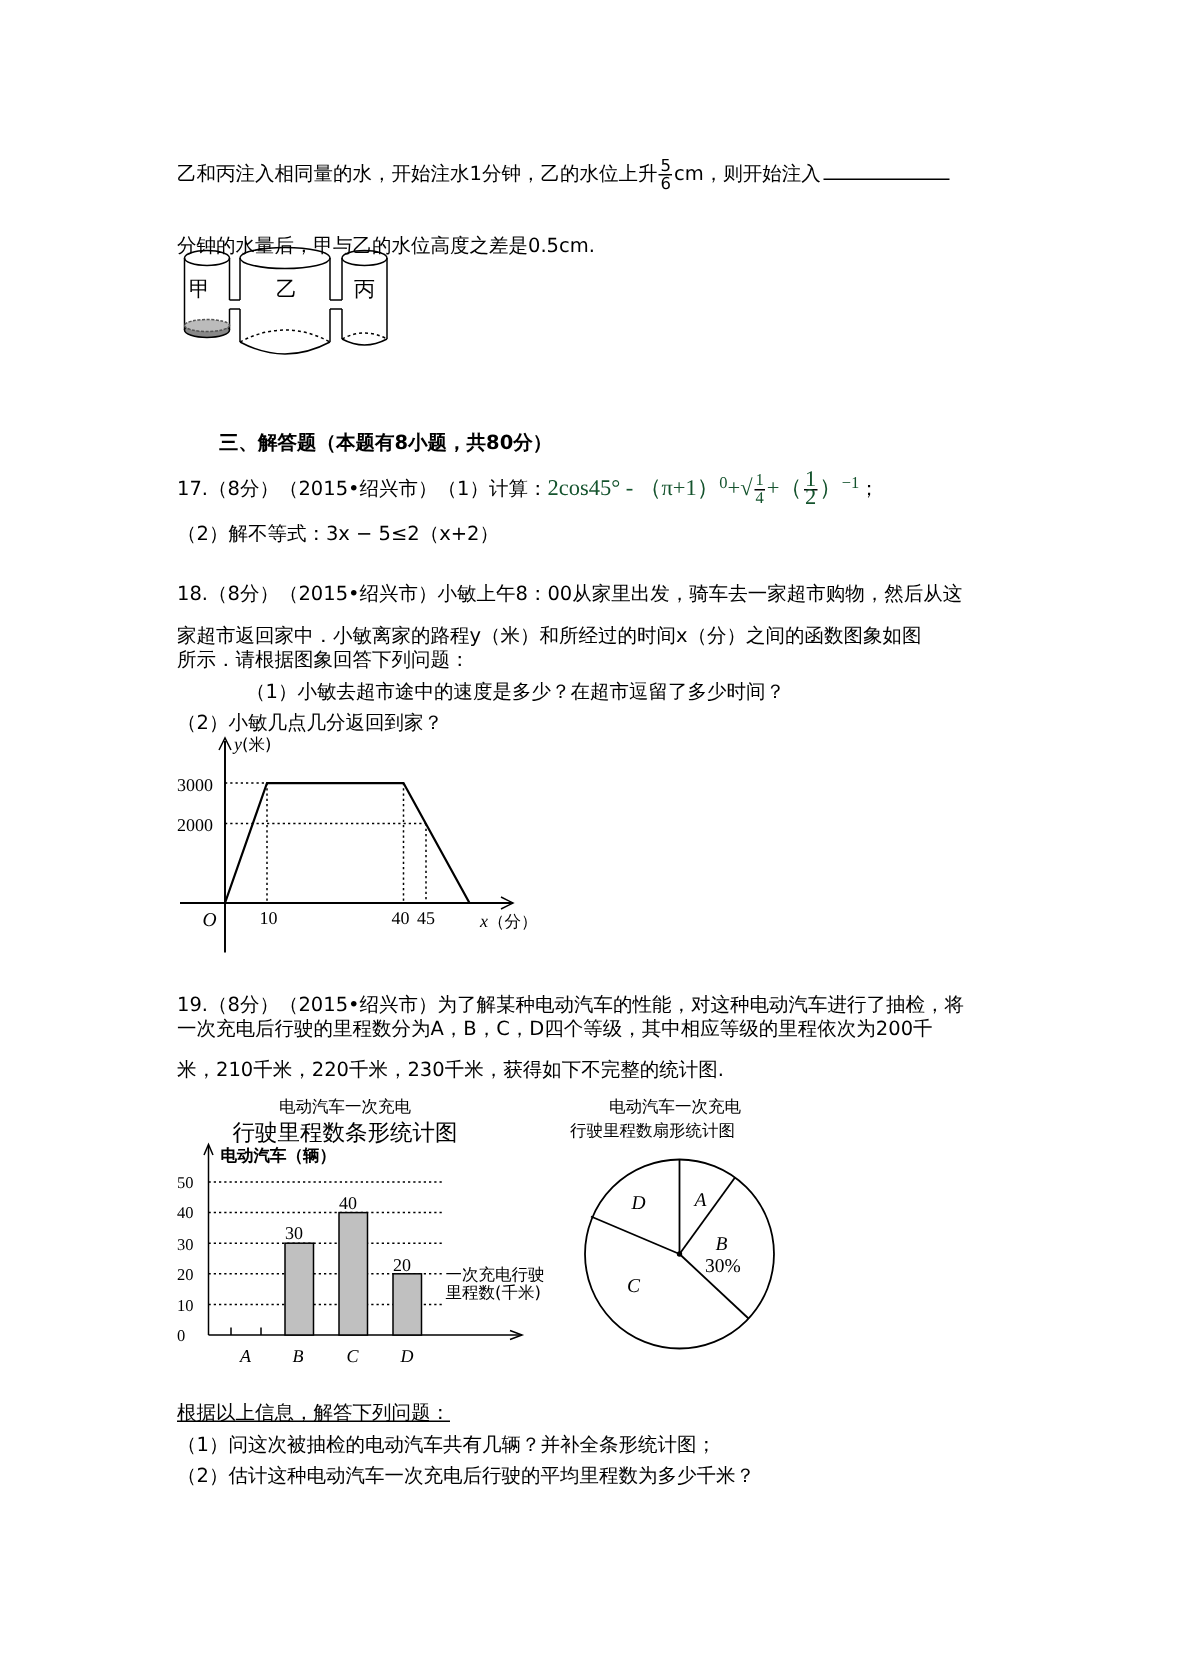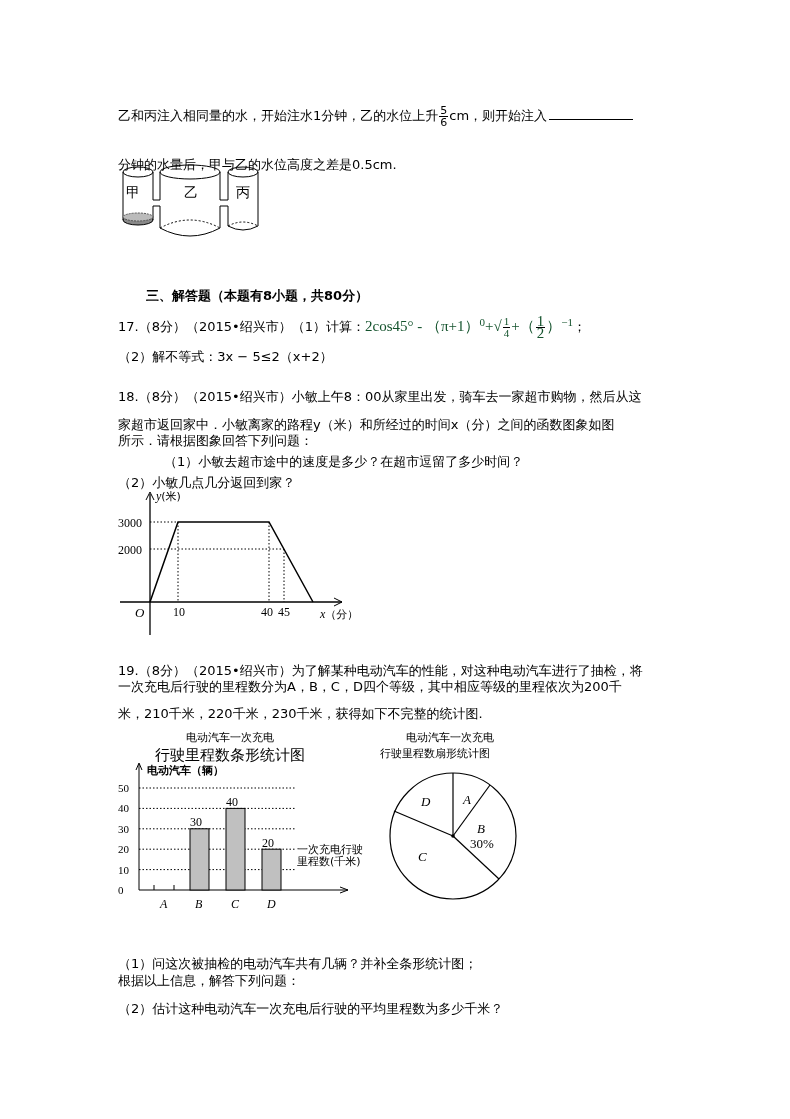--- a/index.html
+++ b/index.html
@@ -159,15 +159,15 @@
   <line x1="68" y1="76" x2="114" y2="119" stroke="#000" stroke-width="1.2"></line>
   <line x1="68" y1="76" x2="9" y2="51" stroke="#000" stroke-width="1.2"></line>
   <circle cx="68" cy="76" r="1.8" fill="#000"></circle>
   <text x="78" y="44" font-size="13" font-style="italic">A</text>
   <text x="92" y="73" font-size="13" font-style="italic">B</text>
   <text x="85" y="88" font-size="13">30%</text>
   <text x="36" y="46" font-size="13" font-style="italic">D</text>
   <text x="33" y="101" font-size="13" font-style="italic">C</text>
 </svg>
 
-<div class="line" style="top:972px;">根据以上信息，解答下列问题：</div>
+<div class="line" style="top:934px;text-decoration:underline;">根据以上信息，解答下列问题：</div>
 <div class="line" style="top:955px;">（1）问这次被抽检的电动汽车共有几辆？并补全条形统计图；</div>
-<div class="line" style="top:1000px;">（2）估计这种电动汽车一次充电后行驶的平均里程数为多少千米？</div>
+<div class="line" style="top:976px;">（2）估计这种电动汽车一次充电后行驶的平均里程数为多少千米？</div>
 
 </body></html>

